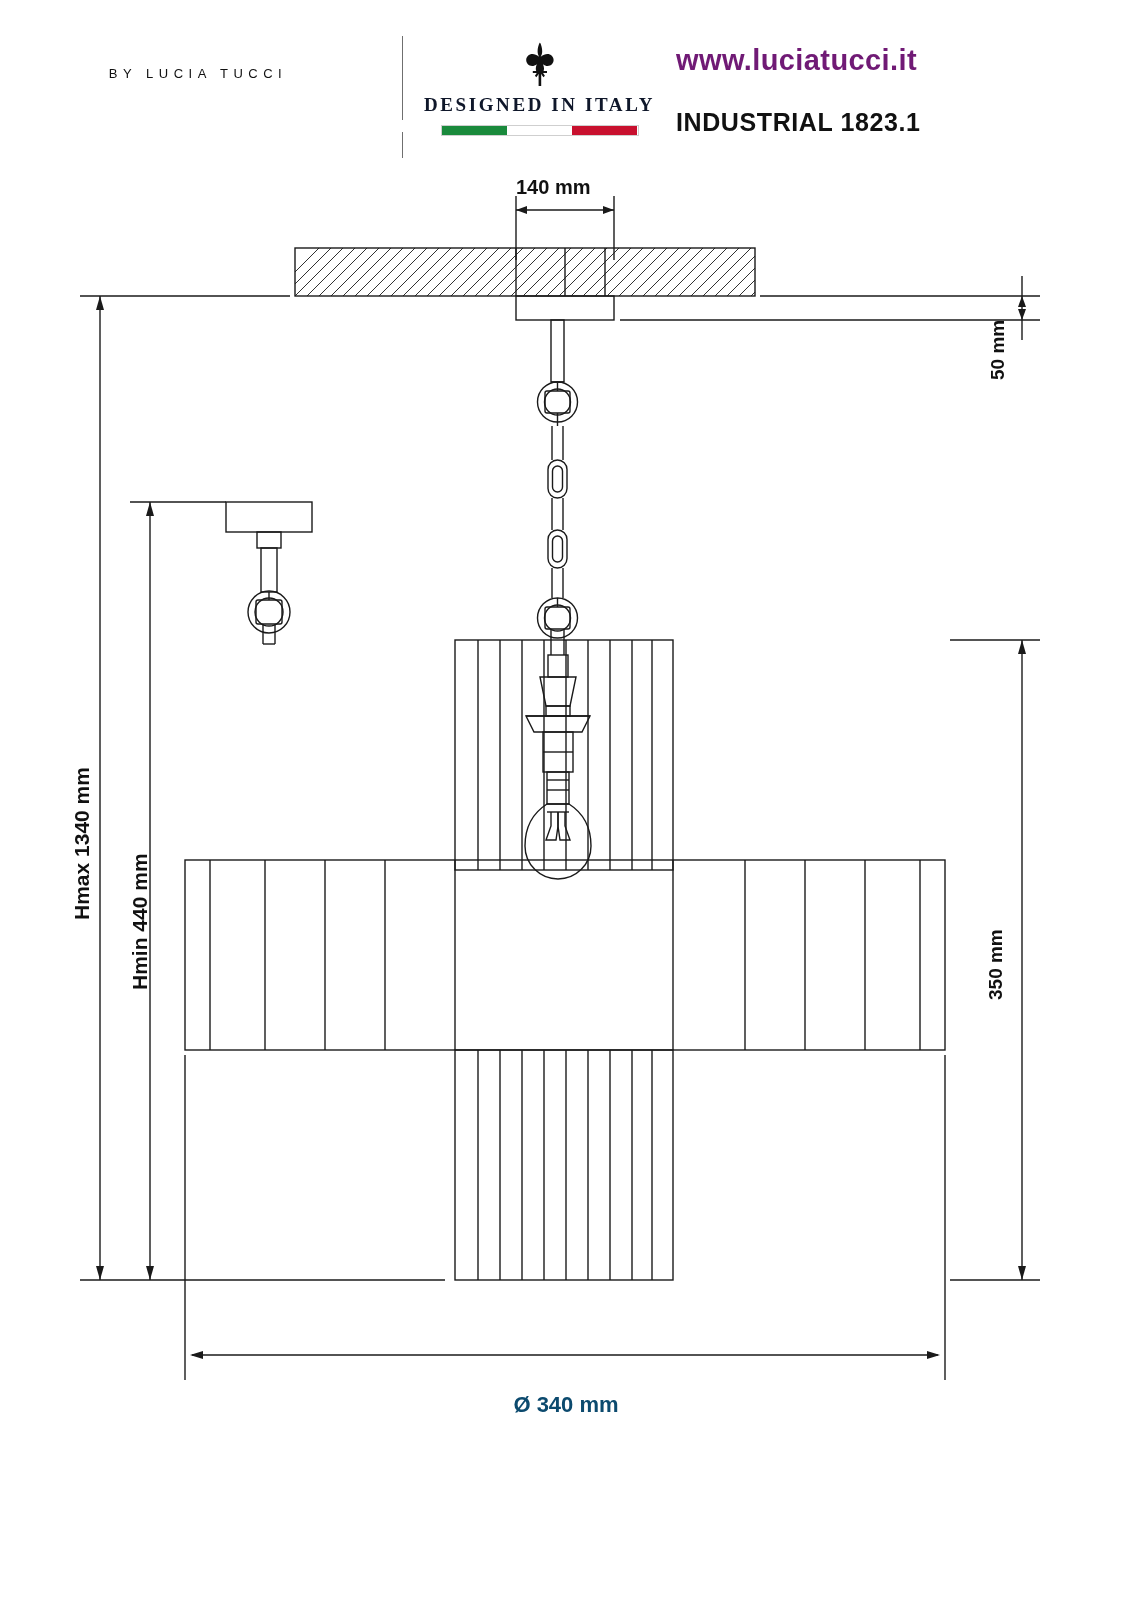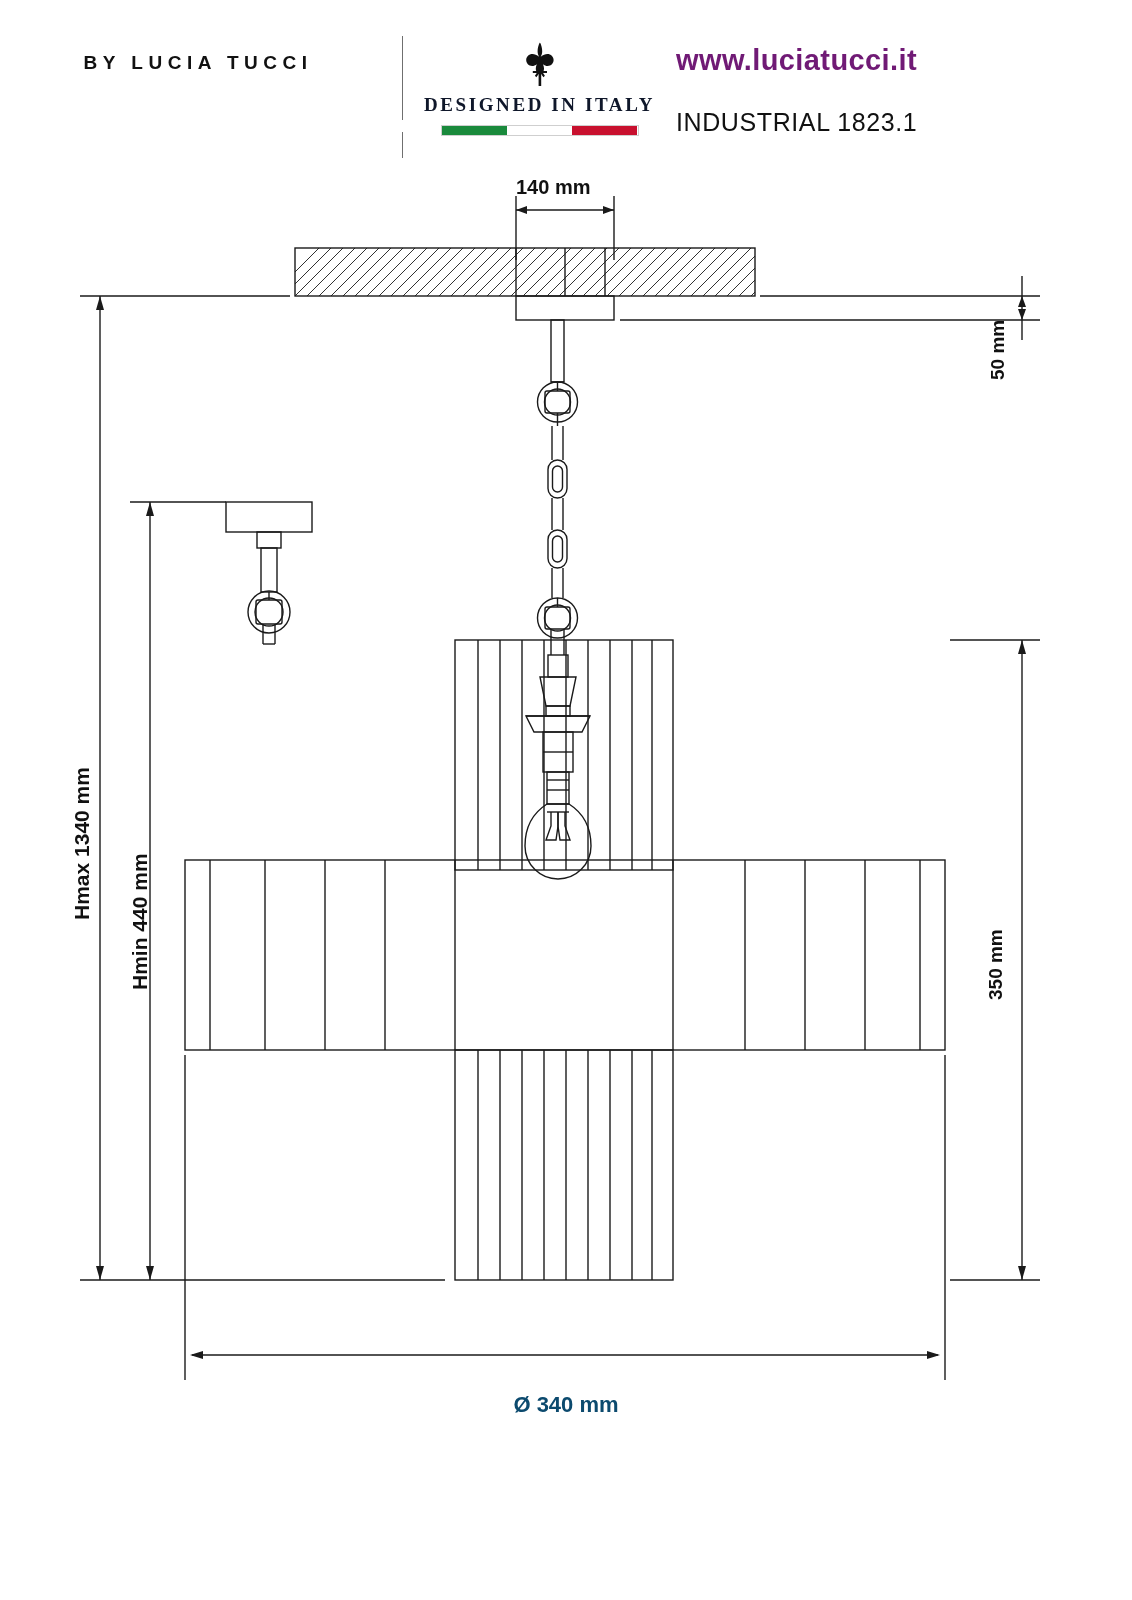--- a/index.html
+++ b/index.html
@@ -32,24 +32,24 @@
     text-align: center;
   }
   #brand-main {
     font-size: 31px;
     letter-spacing: 9px;
     font-weight: 300;
     color: #111;
     white-space: nowrap;
   }
   #brand-sub {
-    margin-top: 10px;
-    font-size: 19px;
+    margin-top: 24px;
+    font-size: 13px;
     letter-spacing: 5.5px;
-    font-weight: 700;
+    font-weight: 400;
     color: #111;
     white-space: nowrap;
   }
   #header-divider-1 {
     position: absolute;
     left: 402px; top: 36px;
     width: 1px; height: 84px;
     background: #6f6f6f;
   }
   #header-divider-2 {
@@ -95,21 +95,21 @@
     font-size: 29px;
     font-weight: 700;
     color: #701a75;
     letter-spacing: 0.4px;
     white-space: nowrap;
   }
   #model-name {
     position: absolute;
     left: 676px; top: 108px;
     font-size: 25px;
-    font-weight: 400;
+    font-weight: 700;
     color: #111;
     letter-spacing: 0.6px;
     white-space: nowrap;
   }
 
   
   #drawing {
     position: absolute;
     left: 0; top: 150px;
     width: 1132px;

